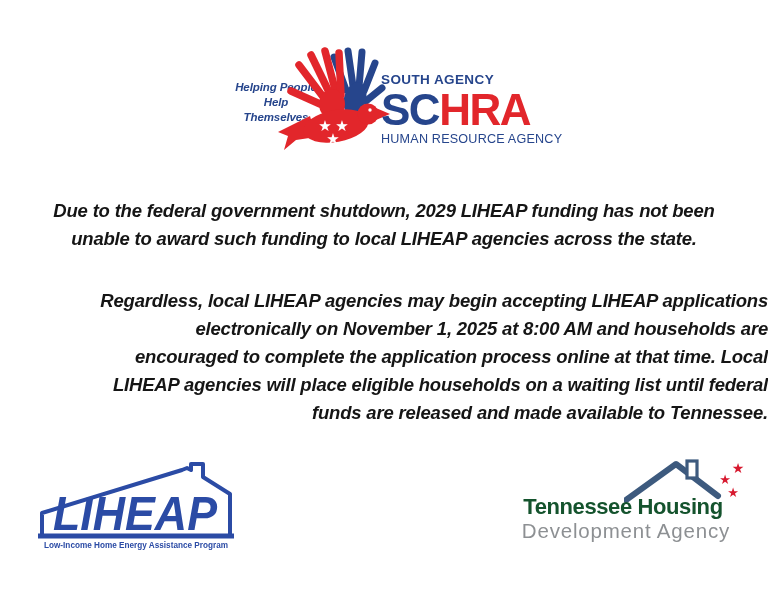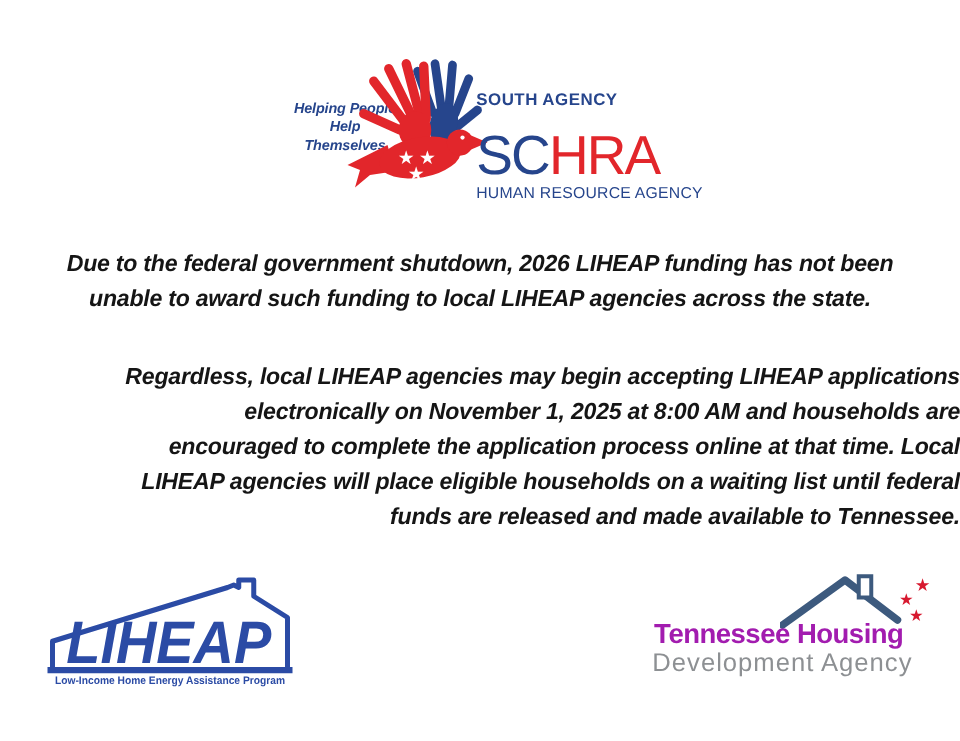--- a/index.html
+++ b/index.html
@@ -12,22 +12,22 @@
     position:absolute; left:231px; top:80px; width:90px;
     text-align:center; color:#26458C; font-style:italic; font-weight:700;
     font-size:11.5px; line-height:1.32; letter-spacing:-0.1px;
   }
   .schra-bird { position:absolute; left:276px; top:44px; width:116px; height:112px; }
   .schra-wordmark { position:absolute; left:381px; top:72px; width:170px; }
   .schra-top-text {
     color:#26458C; font-weight:700; font-size:13.5px; letter-spacing:0.4px;
   }
   .schra-acronym {
-    font-weight:400; font-size:44px; line-height:40px; letter-spacing:-1.5px;
-    margin-top:18px; white-space:nowrap;
+    font-weight:700; font-size:44px; line-height:40px; letter-spacing:-1.5px;
+    margin-top:3px; white-space:nowrap;
   }
   .schra-acronym .sc { color:#26458C; }
   .schra-acronym .hra { color:#E2262B; }
   .schra-bottom-text {
     color:#26458C; font-weight:400; font-size:12.6px; letter-spacing:0.2px;
     margin-top:2px; white-space:nowrap;
   }
 
   
   .announcement {
@@ -39,21 +39,21 @@
   .para2 { margin-top:34px;text-align:right; }
 
   
   .liheap-logo { position:absolute; left:36px; top:460px; width:200px; height:90px; }
 
   
   .thda-logo { position:absolute; left:518px; top:456px; width:236px; height:96px; }
   .thda-art { position:absolute; left:106px; top:0; width:128px; height:48px; }
   .thda-line1 {
     position:absolute; left:0; top:38px; width:210px; text-align:center;
-    color:#a21caf; font-weight:700; font-size:22px; letter-spacing:-0.4px;
+    color:#14532d; font-weight:700; font-size:22px; letter-spacing:-0.4px;
     white-space:nowrap;
   }
   .thda-line2 {
     position:absolute; left:2px; top:63px; width:210px; text-align:right;
     color:#8d9093; font-weight:400; font-size:20.5px; letter-spacing:0.8px;
     white-space:nowrap;
   }
   .star-glyph { font-family:"DejaVu Sans", sans-serif; }
 </style>
 </head>
@@ -103,21 +103,21 @@
     <div class="schra-top-text">SOUTH AGENCY</div>
     <div class="schra-acronym">
       <span class="sc">SC</span><span class="hra">HRA</span>
     </div>
     <div class="schra-bottom-text">HUMAN RESOURCE AGENCY</div>
   </div>
 </div>
 
 <div class="announcement">
   <div class="para1">
-    <div class="line">Due to the federal government shutdown, 2026 LIHEAP funding has not been</div>
+    <div class="line">Due to the federal government shutdown, 2029 LIHEAP funding has not been</div>
     <div class="line">unable to award such funding to local LIHEAP agencies across the state.</div>
   </div>
   <div class="para2">
     <div class="line">Regardless, local LIHEAP agencies may begin accepting LIHEAP applications</div>
     <div class="line">electronically on November 1, 2025 at 8:00 AM and households are</div>
     <div class="line">encouraged to complete the application process online at that time. Local</div>
     <div class="line">LIHEAP agencies will place eligible households on a waiting list until federal</div>
     <div class="line">funds are released and made available to Tennessee.</div>
   </div>
 </div>

